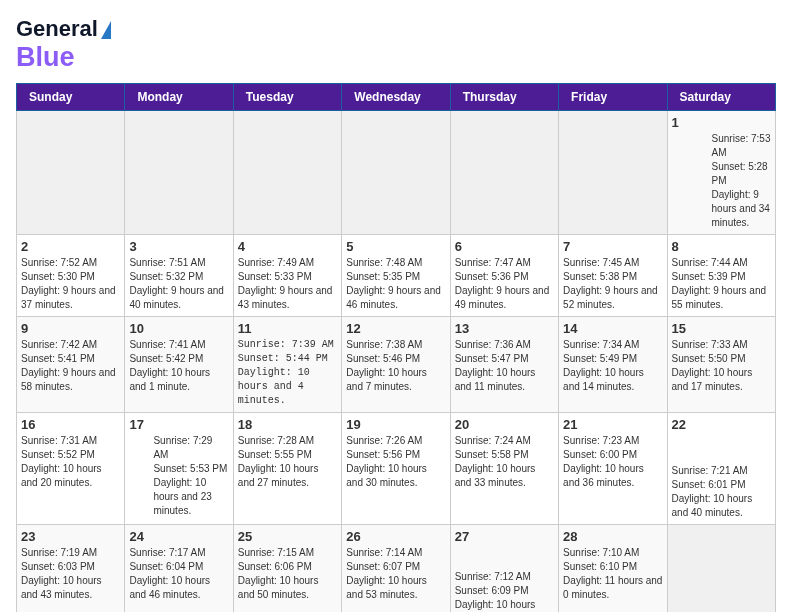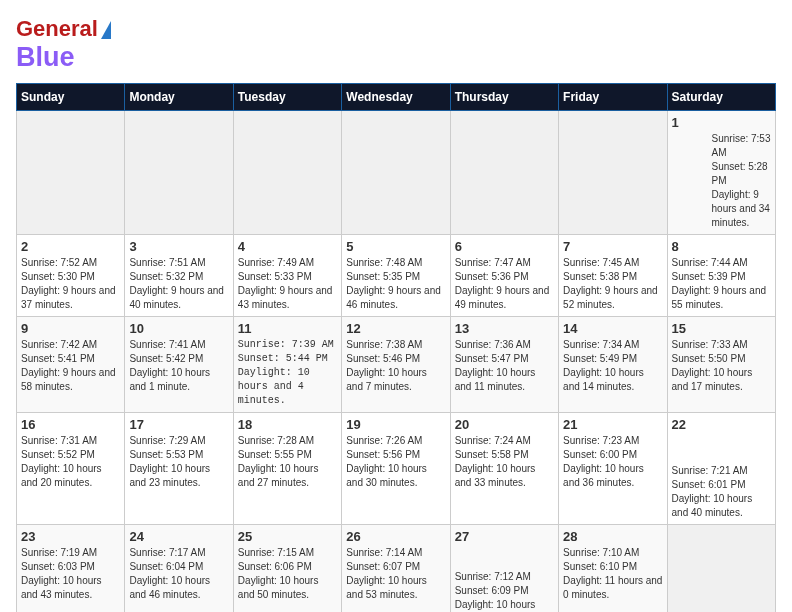--- a/index.html
+++ b/index.html
@@ -37,23 +37,23 @@
       font-size: 16px;
       font-weight: normal;
       color: #444;
     }
     .calendar {
       width: 100%;
       border-collapse: collapse;
       font-size: 11px;
     }
     .calendar thead th {
-      background: #0f172a;
+      background: #4c1d95;
       color: #fff;
-      padding: 6px 4px;
+      padding: 6px 12px;
       text-align: left;
       font-size: 12px;
       font-weight: bold;
       border: 1px solid #1a5fa0;
     }
     .calendar tbody td {
       border: 1px solid #ccc;
       vertical-align: top;
       padding: 4px;
       width: calc(100%/7);
@@ -78,21 +78,21 @@
     .empty-cell {
       background: #f0f0f0 !important;
     }
   </style>
 </head>
 <body>
 
 <div class="header">
   <div class="logo">
     <div class="logo-line">
-      <span style="font-size:22px;font-weight:bold;color:#b91c1c;">General</span>
+      <span style="font-size:22px;font-weight:bold;color:#0f172a;">General</span>
       <span style="display:inline-block;width:0;height:0;border-left:10px solid transparent;border-bottom:18px solid #2878c8;margin-left:3px;margin-bottom:-2px;"></span>
     </div>
     <div>
       <span style="font-size:27px;font-weight:bold;color:#8b5cf6;">Blue</span>
     </div>
   </div>
   <div class="title-block">
     <h1></h1>
     <h2></h2>
   </div>
@@ -215,21 +215,21 @@
       </tr>
       <tr>
         <td>
           <span class="day-num">16</span>
           <div class="day-info" style="white-space: pre-wrap;">Sunrise: 7:31 AM
 Sunset: 5:52 PM
 Daylight: 10 hours and 20 minutes.</div>
         </td>
         <td>
           <span class="day-num">17</span>
-          <div class="day-info" style="white-space: pre-wrap;">Sunrise: 7:29 AM
+          <div class="day-info" style="white-space: pre-wrap; margin-left: 24px;">Sunrise: 7:29 AM
 Sunset: 5:53 PM
 Daylight: 10 hours and 23 minutes.</div>
         </td>
         <td>
           <span class="day-num">18</span>
           <div class="day-info" style="white-space: pre-wrap;">Sunrise: 7:28 AM
 Sunset: 5:55 PM
 Daylight: 10 hours and 27 minutes.</div>
         </td>
         <td>

